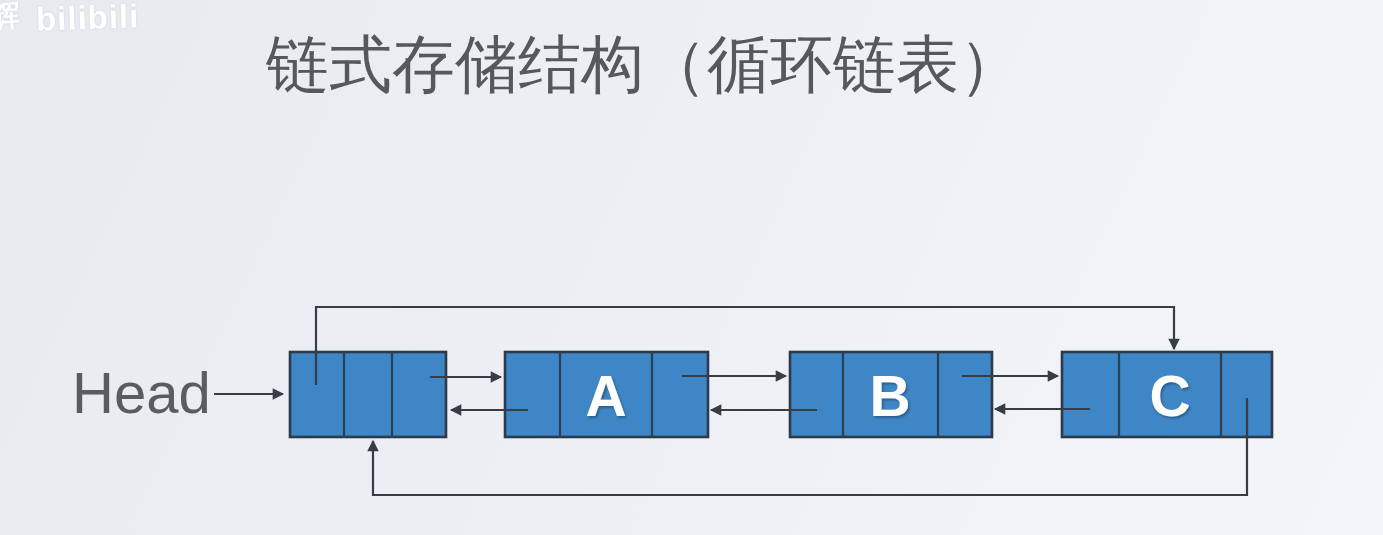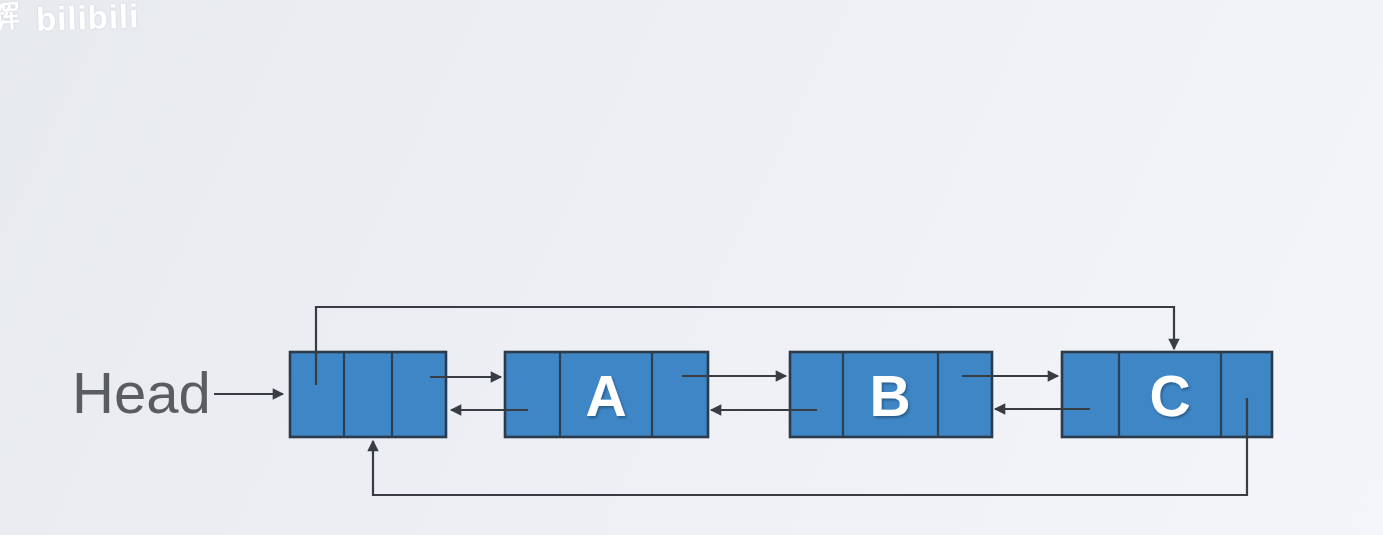--- a/index.html
+++ b/index.html
@@ -90,20 +90,21 @@
 </head>
 <body>
 
 <div class="stage">
 
   <div class="watermark">
     <span class="wm-char">辉</span>
     <span class="wm-logo">bilibili</span>
   </div>
 
+  <h1 class="slide-title">链式存储结构（循环链表）</h1>
 
   <svg class="diagram" viewBox="0 0 1383 535">
     <defs>
       <marker id="arrowhead" viewBox="0 0 10 10" refX="9" refY="5" markerWidth="6" markerHeight="5.2" orient="auto-start-reverse">
         <path d="M0,0 L10,5 L0,10 z" fill="#383d43"></path>
       </marker>
       <filter id="letterShadow" x="-20%" y="-20%" width="140%" height="140%">
         <feDropShadow dx="1.5" dy="2" stdDeviation="1" flood-color="#000000" flood-opacity="0.3"></feDropShadow>
       </filter>
     </defs>

